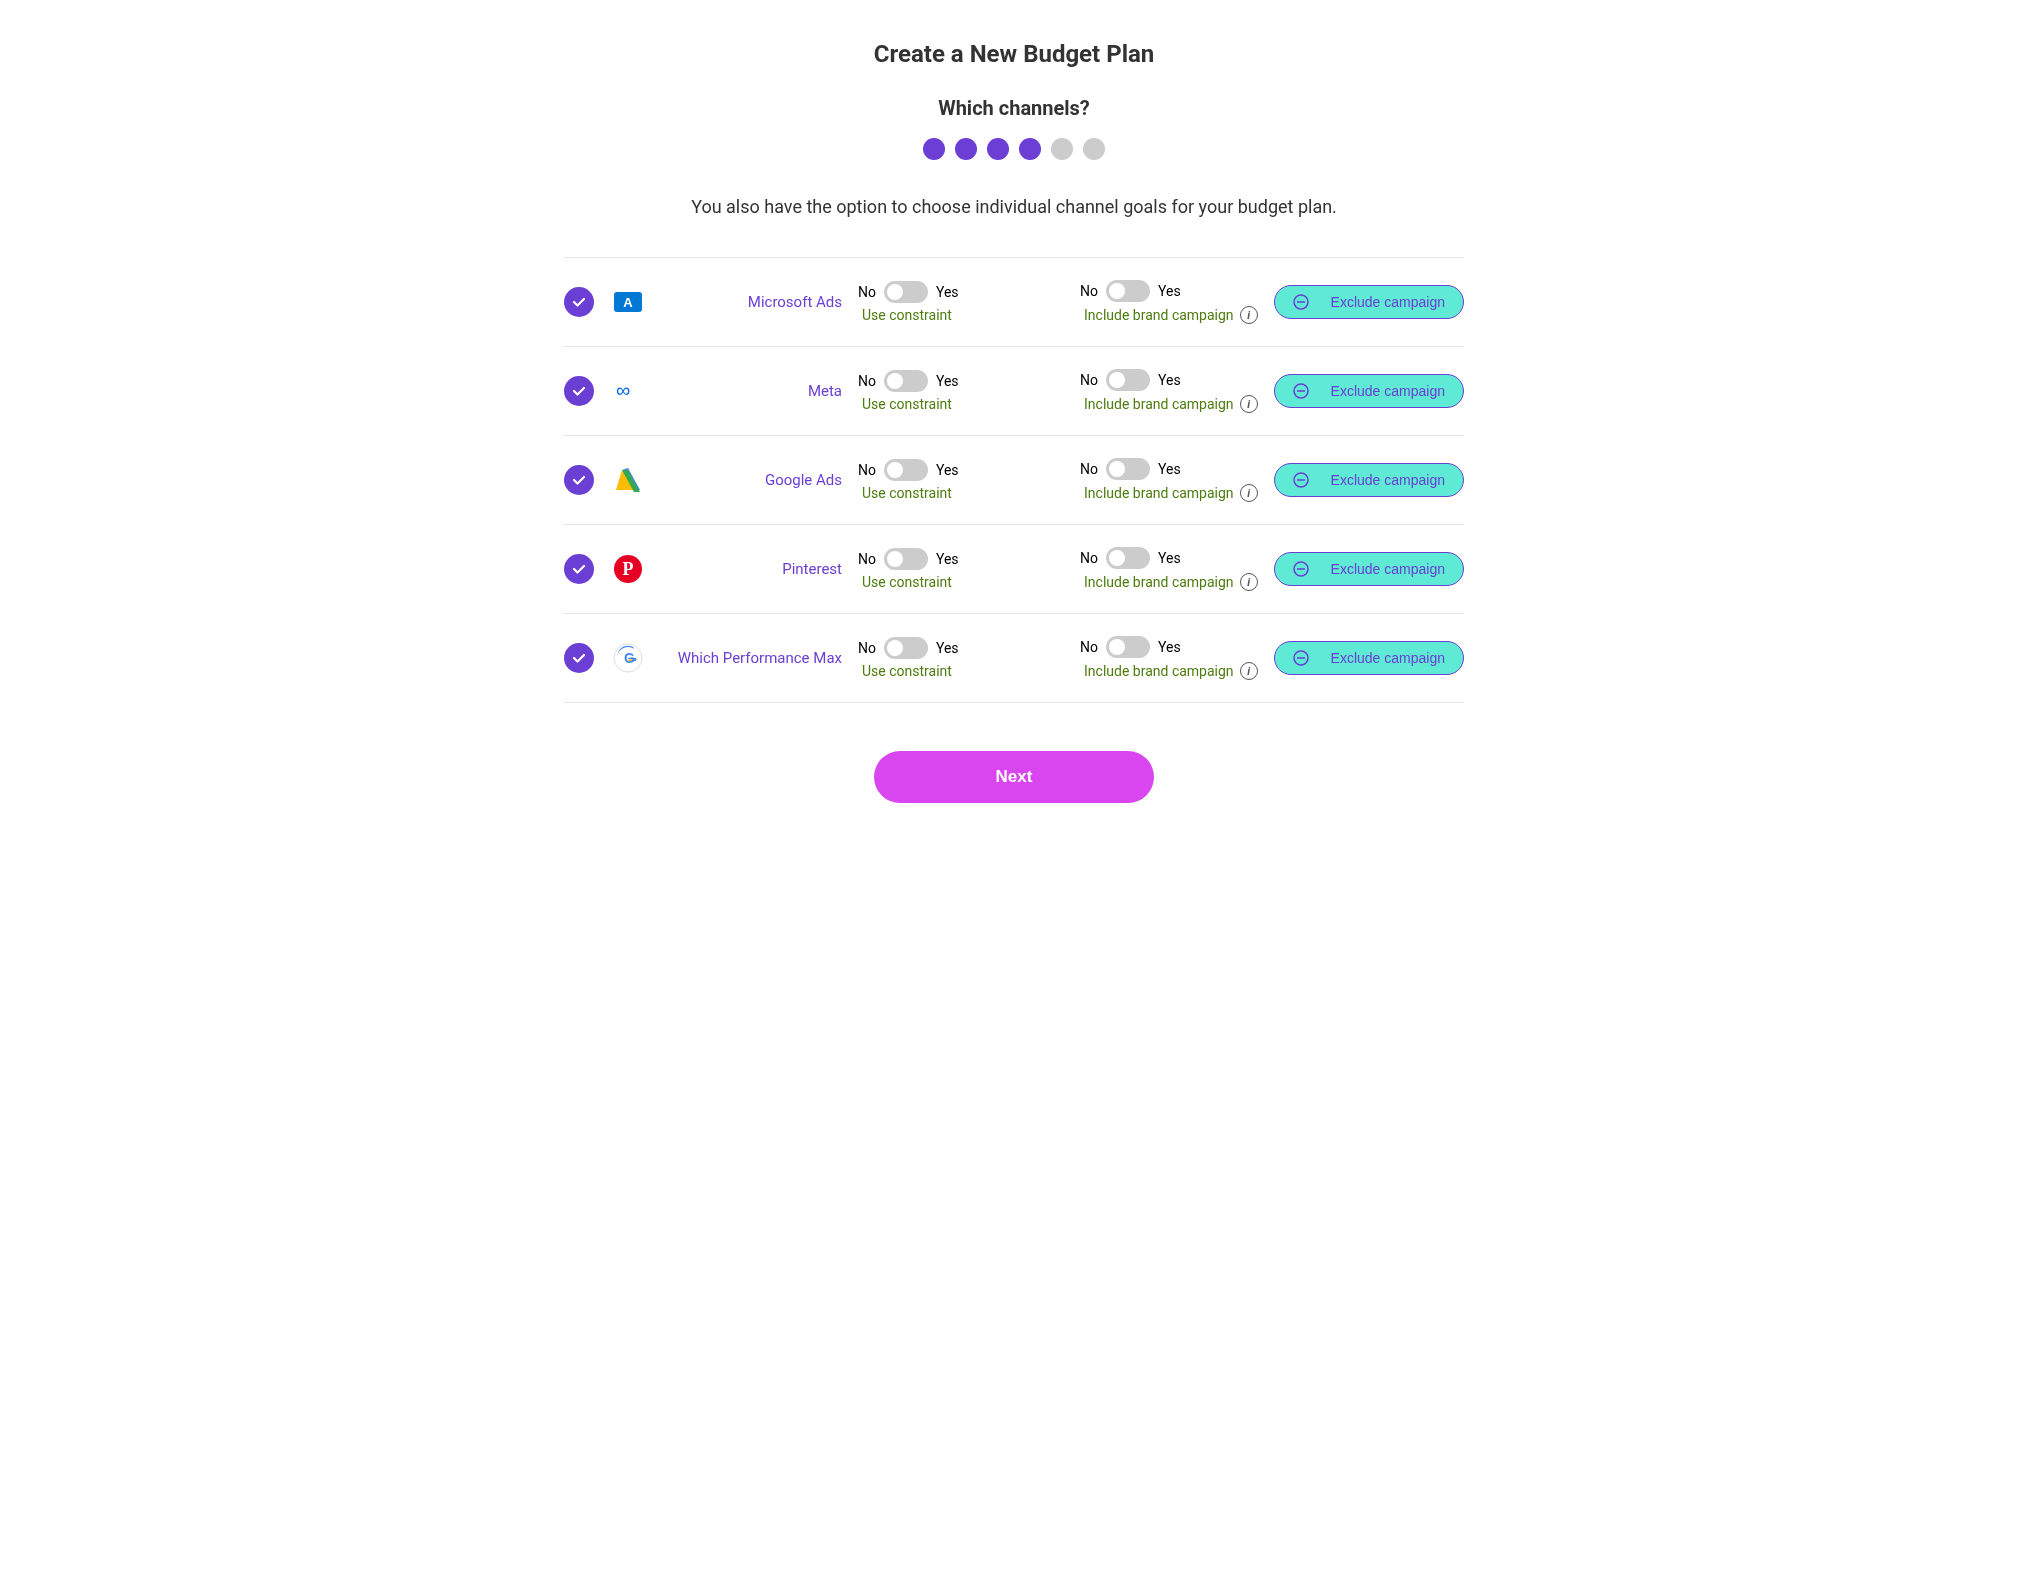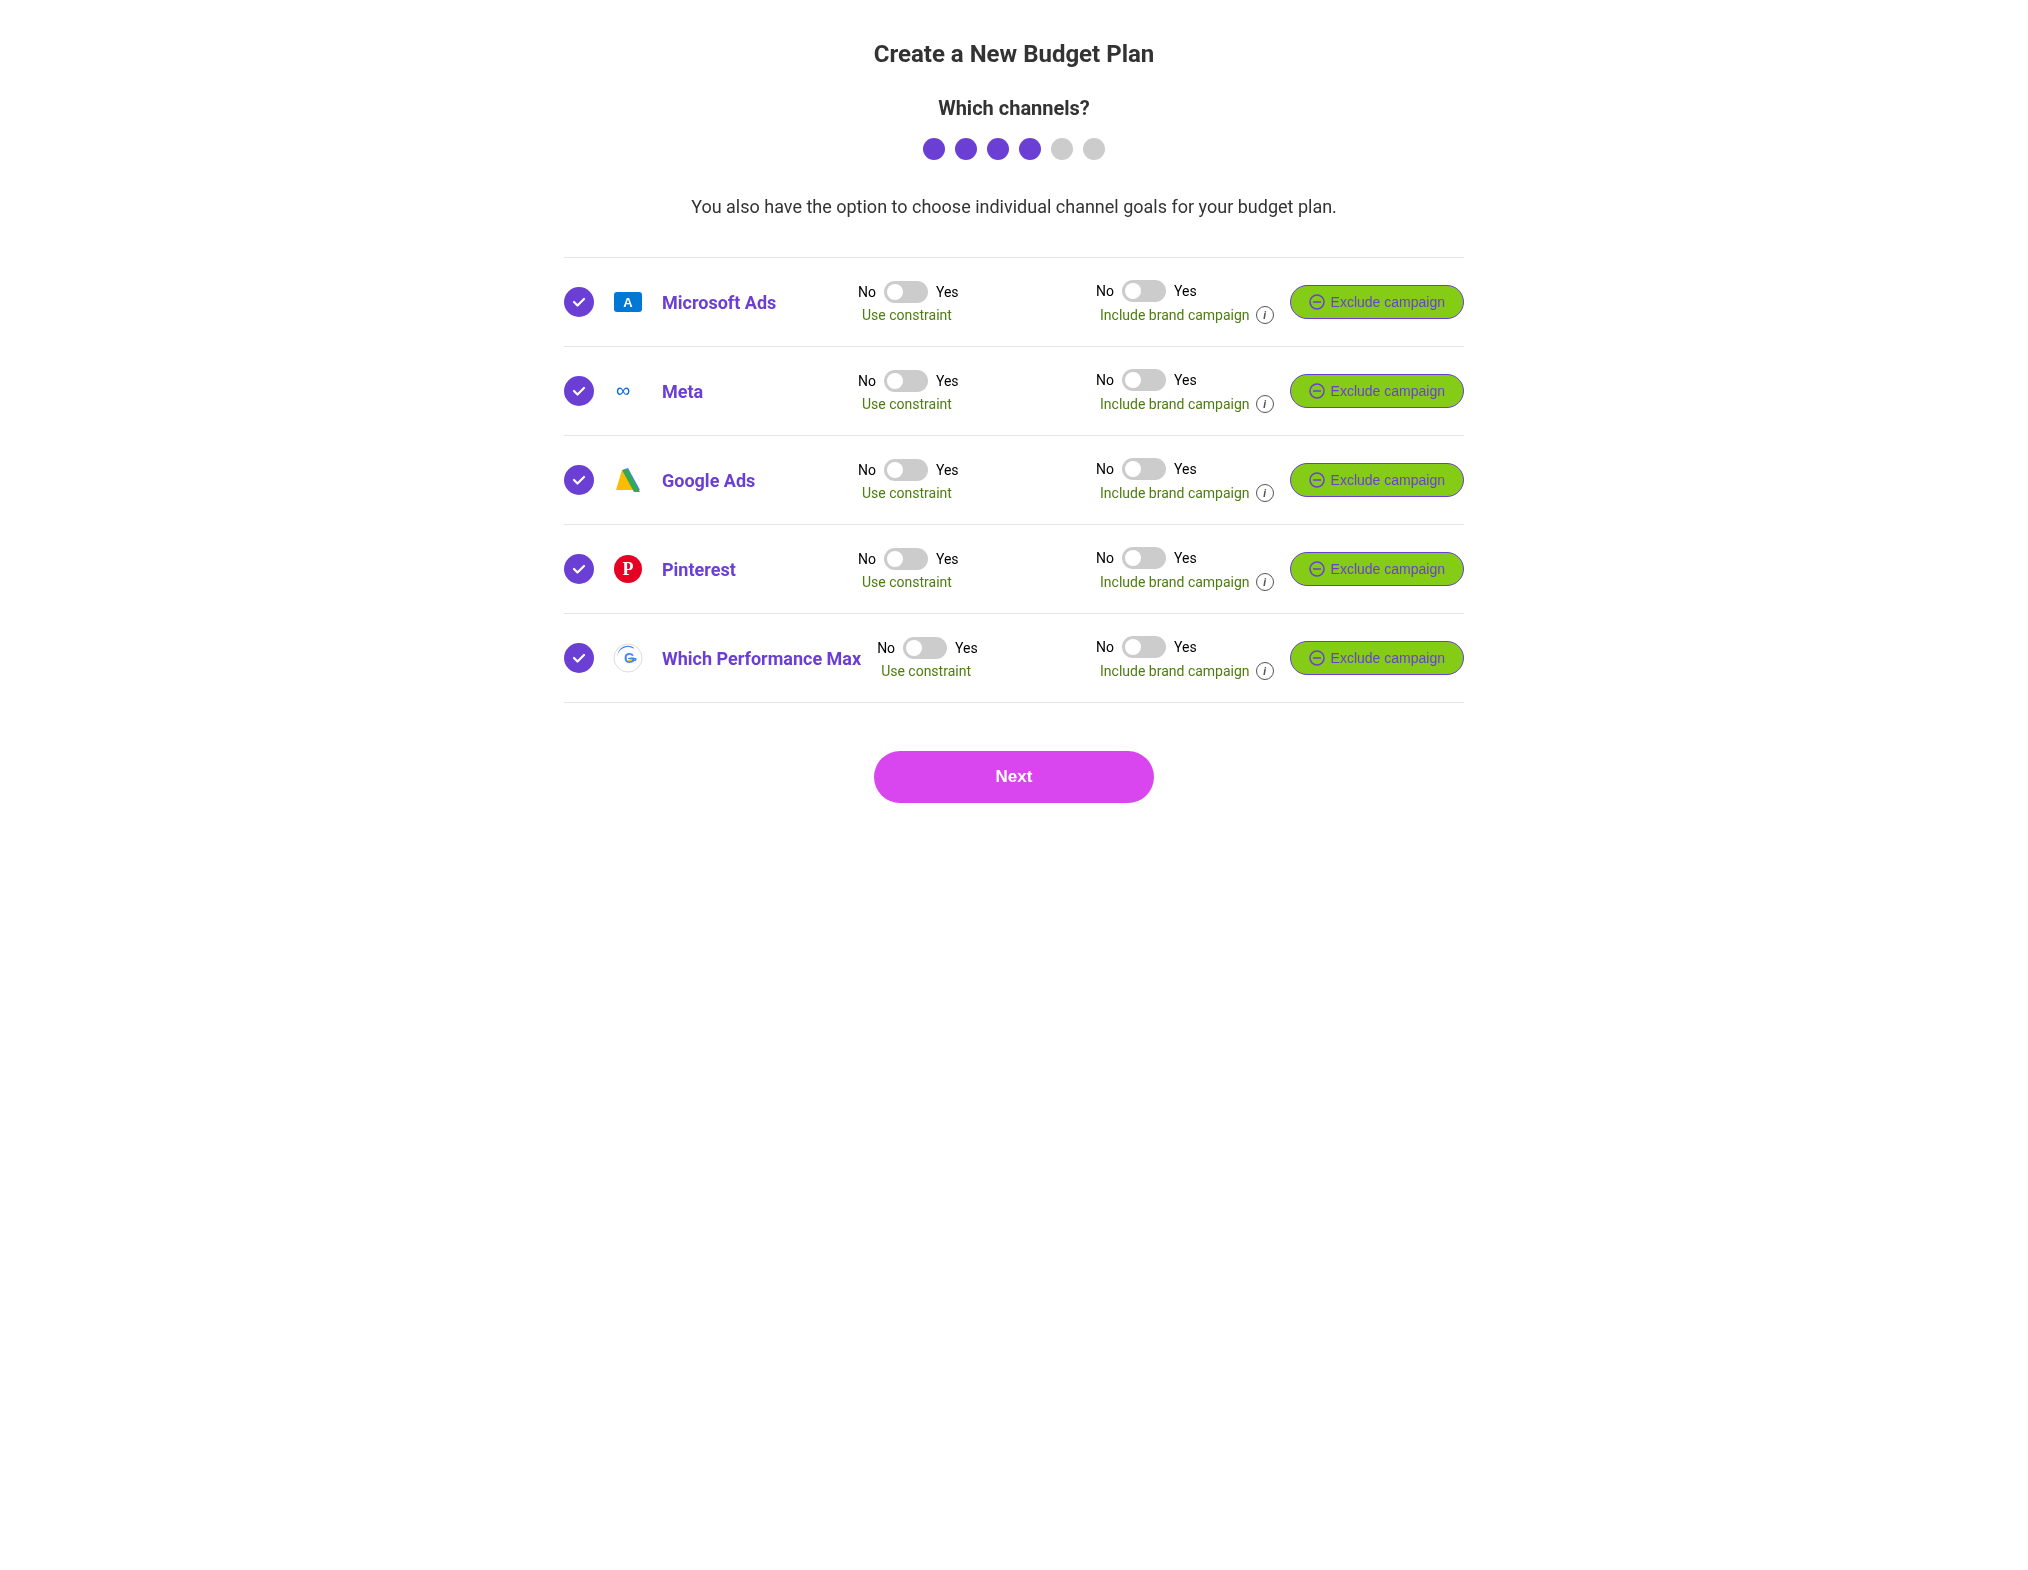--- a/index.html
+++ b/index.html
@@ -91,24 +91,25 @@
     .channel-icon {
       width: 36px;
       height: 36px;
       flex-shrink: 0;
       display: flex;
       align-items: center;
       justify-content: center;
     }
 
     .channel-name {
-      font-size: 18px;
-      font-weight: 700;
+      font-size: 15px;
+      font-weight: 400;
       color: #6b3fd4;
       min-width: 180px;
+      text-align: right;
     }
 
     .constraint-block {
       display: flex;
       flex-direction: column;
       align-items: flex-start;
       gap: 4px;
       min-width: 160px;
     }
 
@@ -194,25 +195,25 @@
       color: #555;
       font-style: italic;
       font-weight: 700;
       cursor: pointer;
       margin-left: 2px;
     }
 
     .exclude-btn {
       display: flex;
       align-items: flex-end;
-      gap: 6px;
+      gap: 22px;
       border: 1.5px solid #6b3fd4;
       border-radius: 22px;
       padding: 8px 18px;
-      background: #84cc16;
+      background: #5eead4;
       color: #6b3fd4;
       font-size: 14px;
       font-weight: 500;
       cursor: pointer;
       white-space: nowrap;
     }
 
     .exclude-btn svg {
       width: 16px;
       height: 16px;

